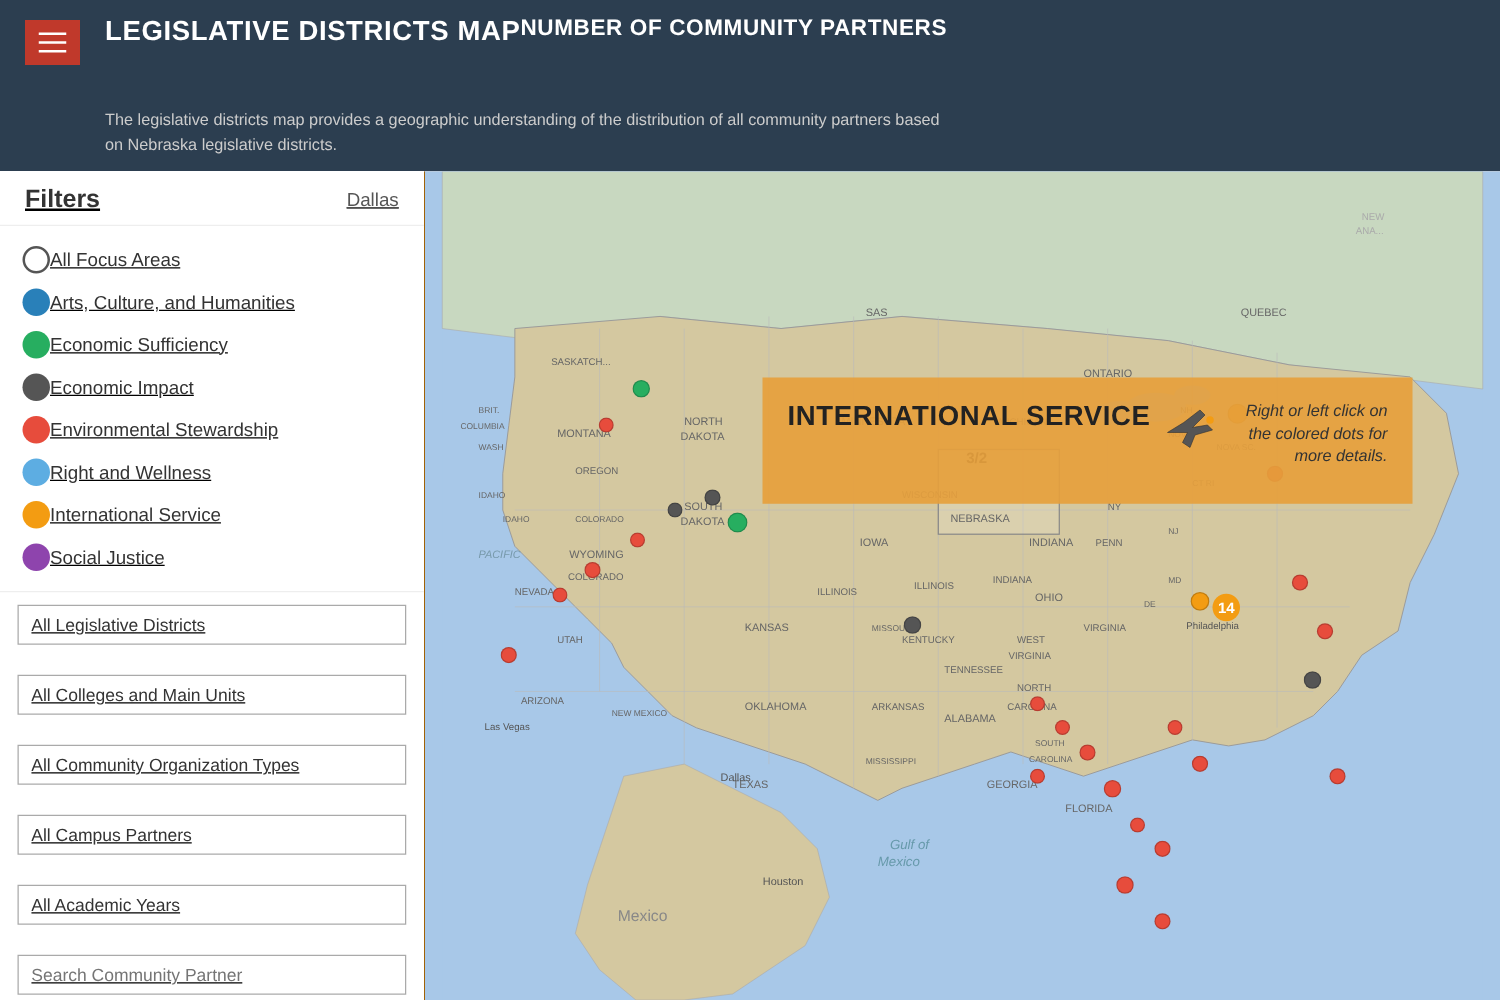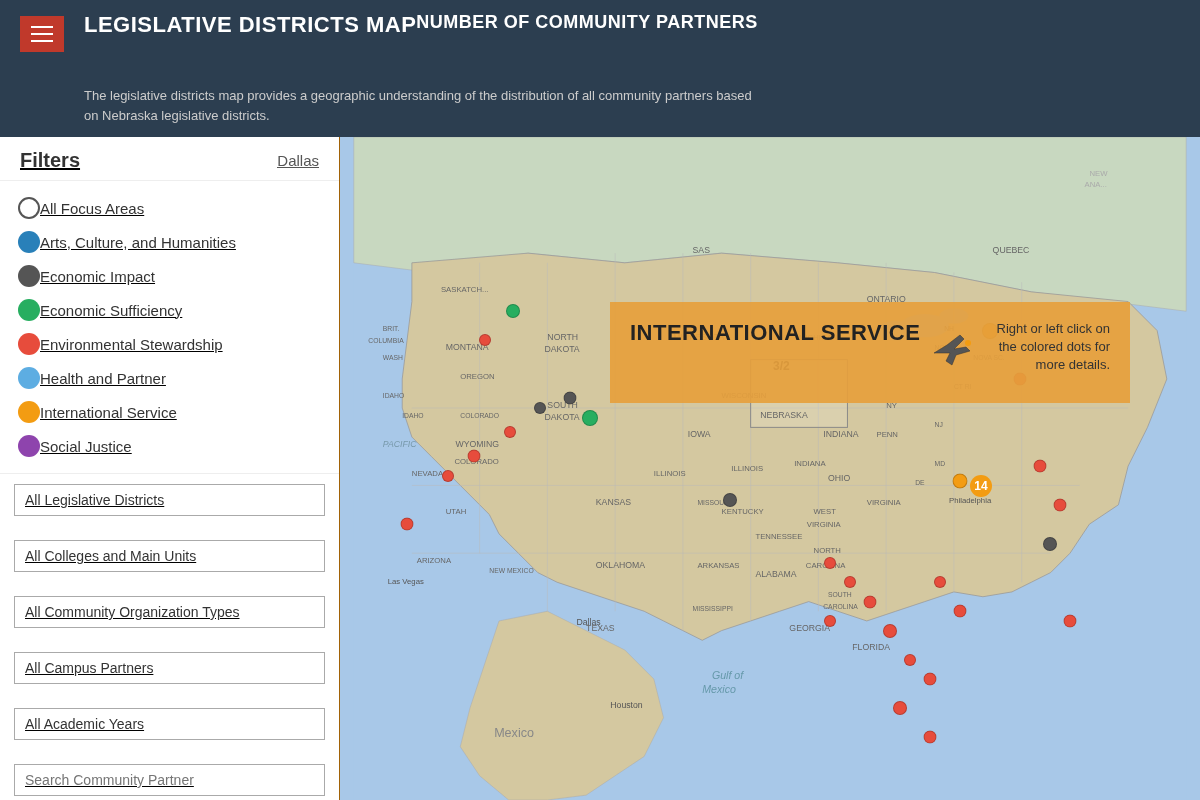--- a/index.html
+++ b/index.html
@@ -250,34 +250,34 @@
 
       <div class="focus-area-item">
         <div class="focus-dot empty"></div>
         <span>All Focus Areas</span>
       </div>
       <div class="focus-area-item">
         <div class="focus-dot" style="background:#2980b9;"></div>
         <span>Arts, Culture, and Humanities</span>
       </div>
       <div class="focus-area-item">
+        <div class="focus-dot" style="background:#27ae60;"></div>
+        <span>Economic Sufficiency</span>
+      </div>
+      <div class="focus-area-item">
         <div class="focus-dot" style="background:#555;"></div>
         <span>Economic Impact</span>
       </div>
       <div class="focus-area-item">
-        <div class="focus-dot" style="background:#27ae60;"></div>
-        <span>Economic Sufficiency</span>
-      </div>
-      <div class="focus-area-item">
         <div class="focus-dot" style="background:#e74c3c;"></div>
         <span>Environmental Stewardship</span>
       </div>
       <div class="focus-area-item">
         <div class="focus-dot" style="background:#5dade2;"></div>
-        <span>Health and Partner</span>
+        <span>Right and Wellness</span>
       </div>
       <div class="focus-area-item">
         <div class="focus-dot" style="background:#f39c12;"></div>
         <span>International Service</span>
       </div>
       <div class="focus-area-item">
         <div class="focus-dot" style="background:#8e44ad;"></div>
         <span>Social Justice</span>
       </div>
     </div>
@@ -457,21 +457,21 @@
         <div class="map-dot" style="left: 79.0698%; top: 36.4964%; width: 13px; height: 13px; background: rgb(231, 76, 60); transform: translate(-50%, -50%); position: absolute; z-index: 4;"></div>
         <div class="map-dot" style="left: 81.3953%; top: 49.635%; width: 13px; height: 13px; background: rgb(231, 76, 60); transform: translate(-50%, -50%); position: absolute; z-index: 4;"></div>
         <div class="map-dot" style="left: 83.7209%; top: 55.4745%; width: 13px; height: 13px; background: rgb(231, 76, 60); transform: translate(-50%, -50%); position: absolute; z-index: 4;"></div>
         <div class="map-dot" style="left: 82.5581%; top: 61.3139%; width: 14px; height: 14px; background: rgb(85, 85, 85); transform: translate(-50%, -50%); position: absolute; z-index: 4;"></div>
         <div class="map-dot" style="left: 84.8837%; top: 72.9927%; width: 13px; height: 13px; background: rgb(231, 76, 60); transform: translate(-50%, -50%); position: absolute; z-index: 4;"></div>
       </div>
 
     <div class="map-tooltip">
       <div class="tooltip-header">
         <div class="tooltip-title">INTERNATIONAL SERVICE</div>
-        <div style="display:flex; align-items:flex-end; gap:8px;">
+        <div style="display:flex; align-items:center; gap:8px;font-style:italic;">
           <div class="tooltip-icon">
             
             <svg width="40" height="35" viewBox="0 0 40 35">
               <path d="M2,20 L15,12 L28,2 L32,6 L22,16 L34,14 L38,18 L24,22 L20,32 L14,28 L18,20 Z" fill="#555" stroke="#333" stroke-width="0.5"></path>
               <circle cx="36" cy="10" r="3" fill="#f39c12"></circle>
             </svg>
           </div>
           <div class="tooltip-hint">Right or left click on the colored dots for more details.</div>
         </div>
       </div>

